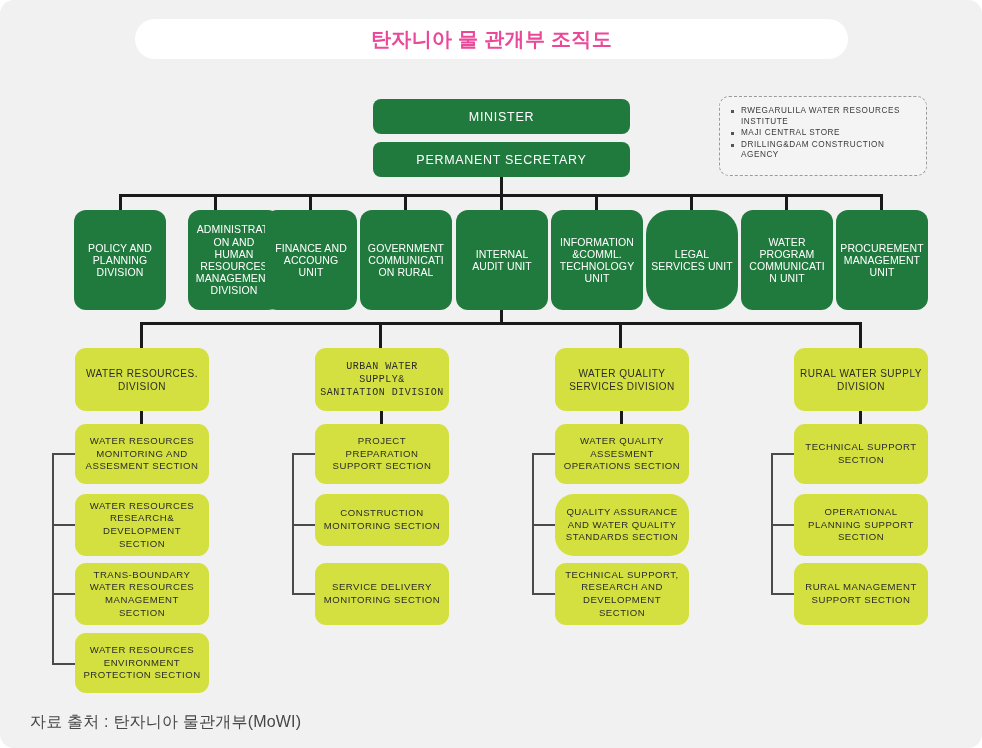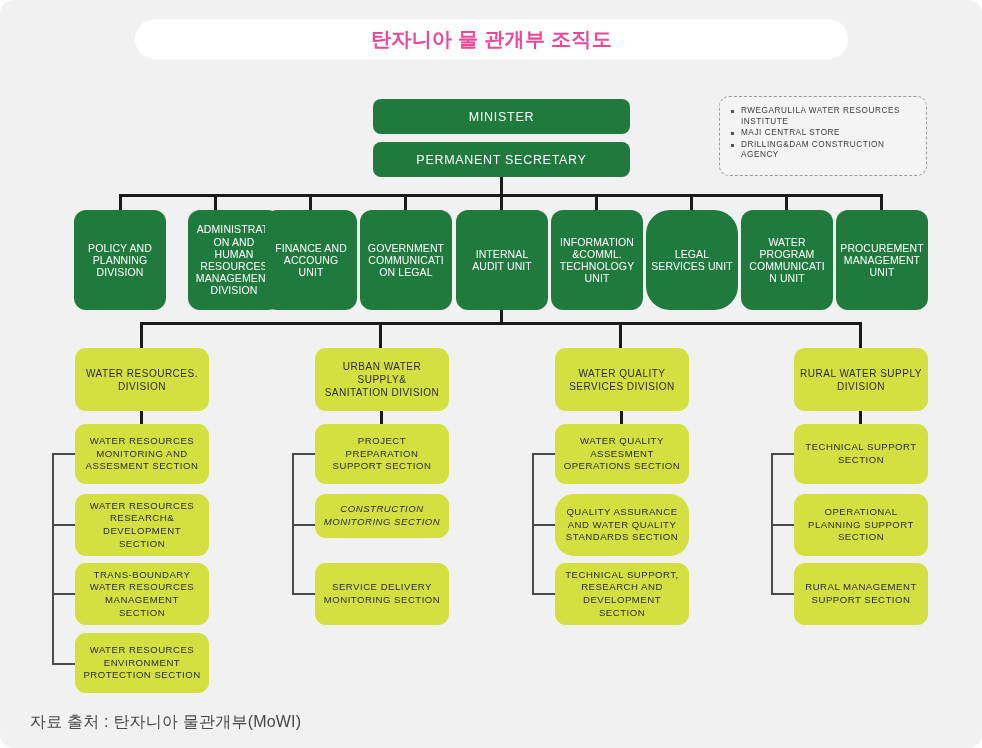--- a/index.html
+++ b/index.html
@@ -208,21 +208,21 @@
 DIVISION</span>
   </div>
   <div class="node green unit-box" style="left:265px; top:210px; width:92px; height:100px;">
     <span class="label">FINANCE AND
 ACCOUNG
 UNIT</span>
   </div>
   <div class="node green unit-box" style="left:360px; top:210px; width:92px; height:100px;">
     <span class="label">GOVERNMENT
 COMMUNICATI
-ON LEGAL</span>
+ON RURAL</span>
   </div>
   <div class="node green unit-box" style="left:456px; top:210px; width:92px; height:100px;">
     <span class="label">INTERNAL
 AUDIT UNIT</span>
   </div>
   <div class="node green unit-box" style="left:551px; top:210px; width:92px; height:100px;">
     <span class="label">INFORMATION
 &amp;COMML.
 TECHNOLOGY
 UNIT</span>
@@ -286,33 +286,33 @@
 ENVIRONMENT
 PROTECTION  SECTION</span>
   </div>
 
   <div class="bracket v" style="left:52px; top:453px; width:2px; height:212px;"></div>
   <div class="bracket h" style="left:52px; top:453px; width:25px; height:2px;"></div>
   <div class="bracket h" style="left:52px; top:524px; width:25px; height:2px;"></div>
   <div class="bracket h" style="left:52px; top:593px; width:25px; height:2px;"></div>
   <div class="bracket h" style="left:52px; top:663px; width:25px; height:2px;"></div>
 
-  <div class="node lime division-box" style="left:315px; top:348px; width:134px; height:63px;">
+  <div class="node lime division-box" style="left:315px; top:348px; width:134px; height:63px;font-family:Liberation Mono, monospace;">
     <span class="label">URBAN WATER
 SUPPLY&amp;
 SANITATION DIVISION</span>
   </div>
   <div class="conn v" style="left:380px; top:410px; width:3px; height:15px;"></div>
 
   <div class="node lime section-box" style="left:315px; top:424px; width:134px; height:60px;">
     <span class="label">PROJECT
 PREPARATION
 SUPPORT SECTION</span>
   </div>
-  <div class="node lime section-box" style="left:315px; top:494px; width:134px; height:44px;font-style:italic;">
+  <div class="node lime section-box" style="left:315px; top:494px; width:134px; height:52px;">
     <span class="label">CONSTRUCTION
 MONITORING SECTION</span>
   </div>
   <div class="node lime section-box" style="left:315px; top:563px; width:134px; height:62px;">
     <span class="label">SERVICE  DELIVERY
 MONITORING SECTION</span>
   </div>
 
   <div class="bracket v" style="left:292px; top:453px; width:2px; height:141px;"></div>
   <div class="bracket h" style="left:292px; top:453px; width:25px; height:2px;"></div>

